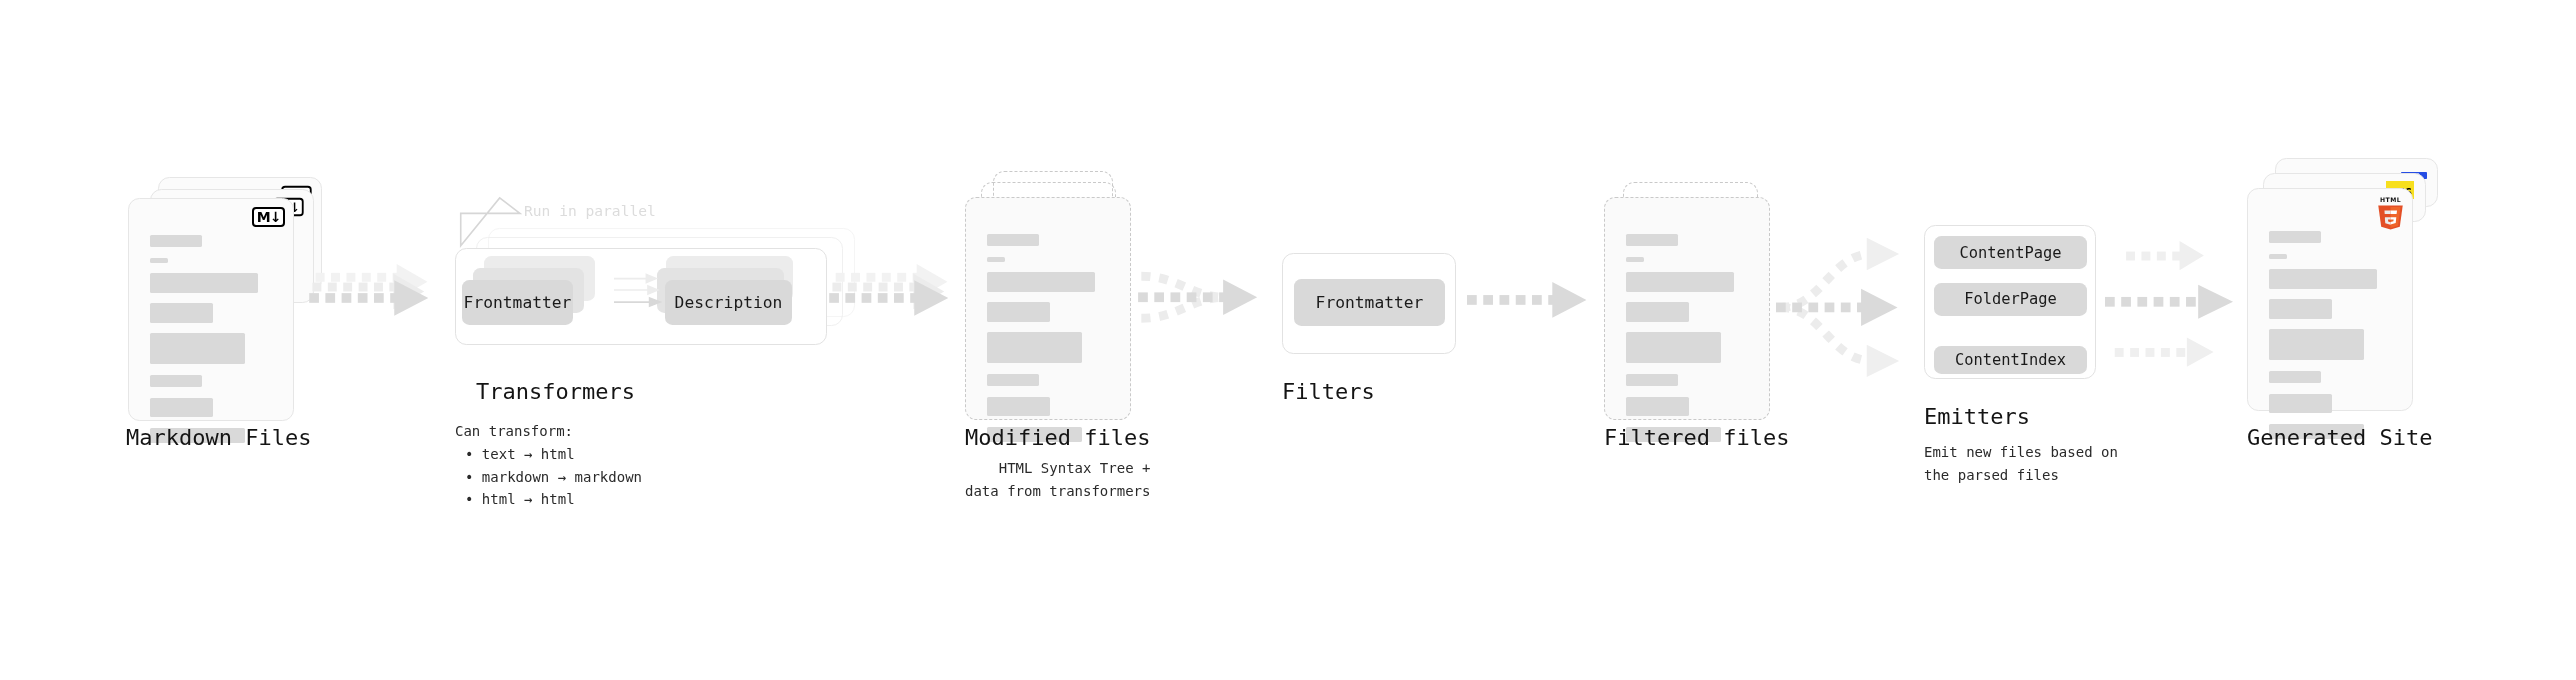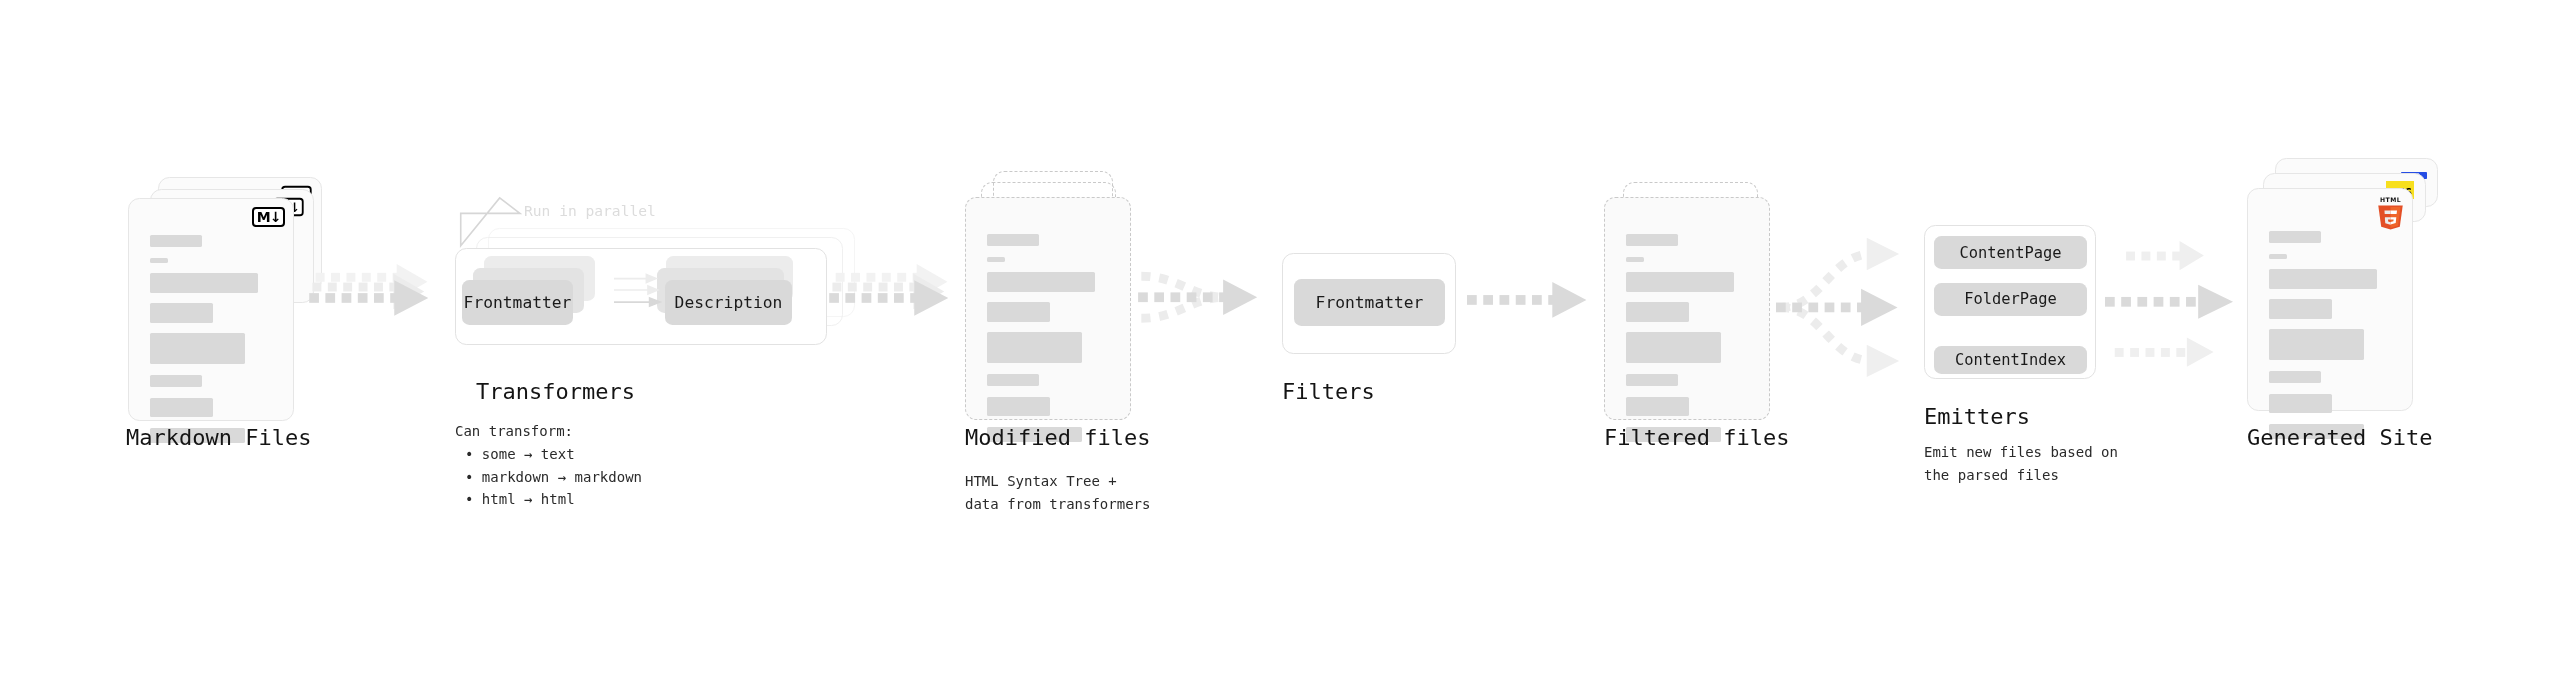--- a/index.html
+++ b/index.html
@@ -254,21 +254,21 @@
       <line x1="0" y1="37" x2="44" y2="37"></line>
         <polygon points="44,32 57,37 44,42"></polygon>
     </g>
   </svg>
 
   <div class="pill" style="left:462px; top:280px; width:111px; height:45px;">Frontmatter</div>
   <div class="pill" style="left:665px; top:280px; width:127px; height:45px;">Description</div>
 
   <div class="step-title" style="left:455px; top:379px;margin-left:21px;">Transformers</div>
   <div class="step-desc" style="left:455px; top:420px;">Can transform:</div>
-  <div class="bullets" style="left:465px; top:443px;">• some → text</div>
+  <div class="bullets" style="left:465px; top:443px;">• text → html</div>
   <div class="bullets" style="left:465px; top:466px;">• markdown → markdown</div>
   <div class="bullets" style="left:465px; top:488px;">• html → html</div>
 
   <svg class="abs" style="left:829px; top:268px;" width="130" height="81" viewBox="0 0 160 100">
     <g fill="#f2f2f2">
       <rect x="8" y="6" width="11" height="11"></rect>
         <rect x="27" y="6" width="11" height="11"></rect>
       <rect x="46" y="6" width="11" height="11"></rect>
         <rect x="65" y="6" width="11" height="11"></rect>
       <rect x="84" y="6" width="11" height="11"></rect>
@@ -306,21 +306,21 @@
         <div class="doc-line" style="width:63px;  height:19.5px;"></div>
         <div class="doc-line" style="width:95px; height:31px;"></div>
         <div class="doc-line" style="width:52px;  height:12.2px;"></div>
         <div class="doc-line" style="width:63px;  height:19.5px;"></div>
         <div class="doc-line" style="width:95px; height:14.6px;"></div>
       </div>
     </div>
   </div>
 
   <div class="step-title" style="left:965px; top:425px;">Modified files</div>
-  <div class="step-desc" style="left:965px; top:470px;">HTML Syntax Tree +
+  <div class="step-desc" style="left:965px; top:457px;text-align:right;">HTML Syntax Tree +
 data from transformers</div>
 
   <svg class="abs" style="left:1138px; top:260px;" width="146" height="81" viewBox="0 0 180 100">
     <g stroke="#ececec" stroke-width="11" fill="none" stroke-dasharray="11 11" stroke-linecap="butt">
       <path d="M 4 20 C 50 20, 66 46, 108 46"></path>
       <path d="M 4 72 C 50 72, 66 46, 108 46"></path>
     </g>
     <g fill="#dadada">
       <rect x="0" y="40" width="12" height="12"></rect>
         <rect x="20" y="40" width="12" height="12"></rect>

